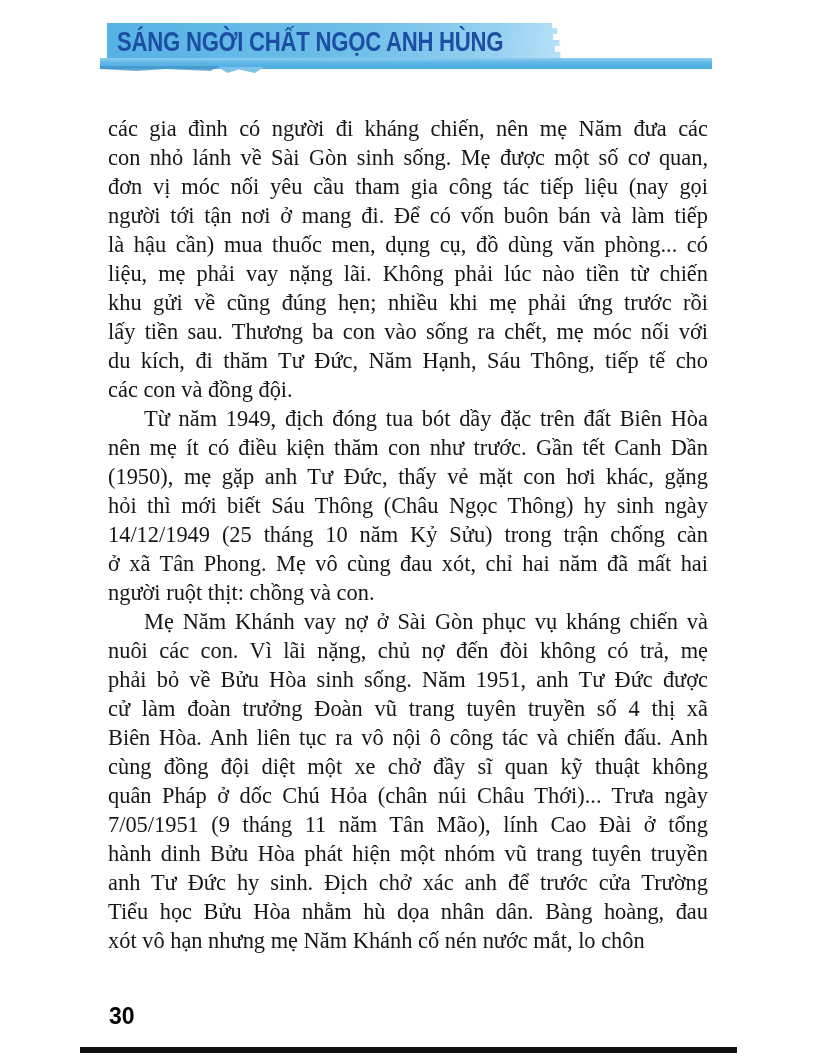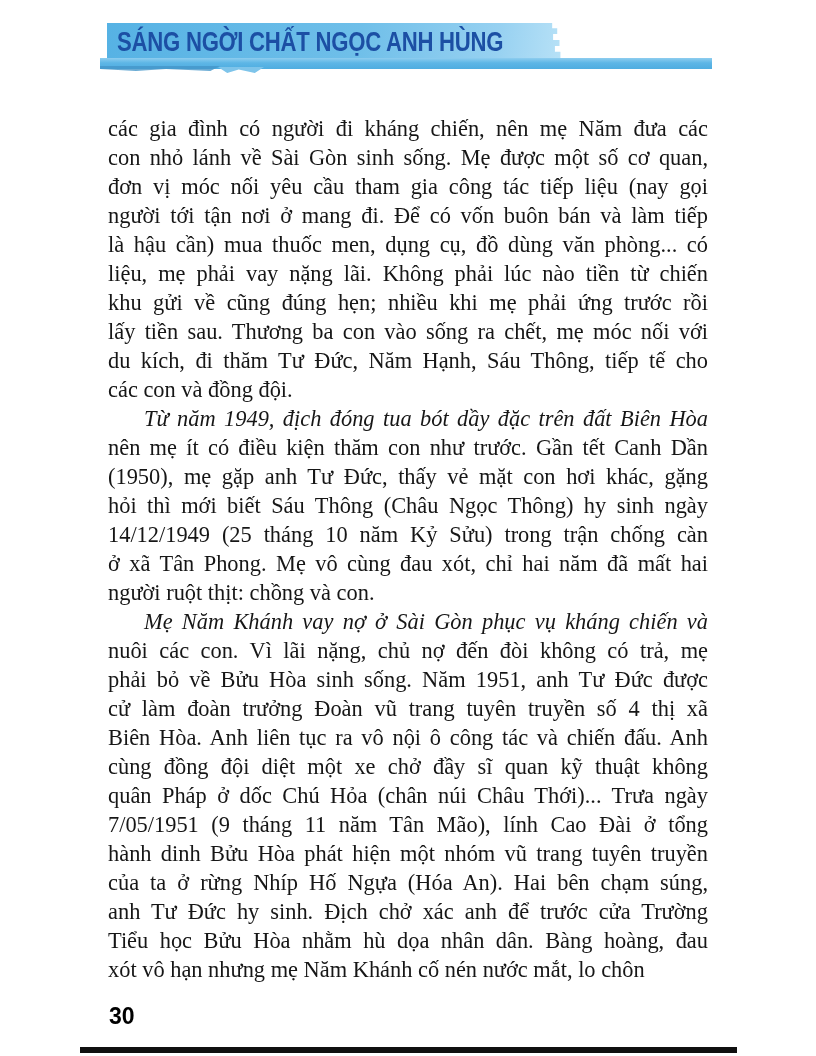--- a/index.html
+++ b/index.html
@@ -40,21 +40,21 @@
   .body-text{
     position:absolute;left:108px;top:114px;width:600px;
     font-size:22.4px;line-height:29px;color:#161616;
   }
   .para{margin:0;}
   .line{
     height:29px;text-align:justify;text-align-last:justify;
     white-space:nowrap;overflow:visible;
   }
   .line.last{text-align-last:left;}
-  .line.indent{text-indent:36px;font-style:italic;}
+  .line.indent{text-indent:36px;}
 
   
   .page-number{
     position:absolute;left:109px;top:1003px;
     font-family:"Liberation Sans", sans-serif;font-weight:bold;font-size:23px;color:#000;text-align:right;
   }
   .bottom-bar{
     position:absolute;left:80px;top:1047px;width:657px;height:6px;background:#101010;
   }
 </style>
@@ -97,21 +97,20 @@
       <div class="para">
         <div class="line indent">Mẹ Năm Khánh vay nợ ở Sài Gòn phục vụ kháng chiến và</div>
         <div class="line">nuôi các con. Vì lãi nặng, chủ nợ đến đòi không có trả, mẹ</div>
         <div class="line">phải bỏ về Bửu Hòa sinh sống. Năm 1951, anh Tư Đức được</div>
         <div class="line">cử làm đoàn trưởng Đoàn vũ trang tuyên truyền số 4 thị xã</div>
         <div class="line">Biên Hòa. Anh liên tục ra vô nội ô công tác và chiến đấu. Anh</div>
         <div class="line">cùng đồng đội diệt một xe chở đầy sĩ quan kỹ thuật không</div>
         <div class="line">quân Pháp ở dốc Chú Hỏa (chân núi Châu Thới)... Trưa ngày</div>
         <div class="line">7/05/1951 (9 tháng 11 năm Tân Mão), lính Cao Đài ở tổng</div>
         <div class="line">hành dinh Bửu Hòa phát hiện một nhóm vũ trang tuyên truyền</div>
-        <div class="line">của ta ở rừng Nhíp Hố Ngựa (Hóa An). Hai bên chạm súng,</div>
         <div class="line">anh Tư Đức hy sinh. Địch chở xác anh để trước cửa Trường</div>
         <div class="line">Tiểu học Bửu Hòa nhằm hù dọa nhân dân. Bàng hoàng, đau</div>
         <div class="line last">xót vô hạn nhưng mẹ Năm Khánh cố nén nước mắt, lo chôn</div>
       </div>
     </div>
 
   <div class="page-number">30</div>
 
   <div class="bottom-bar"></div>
 

